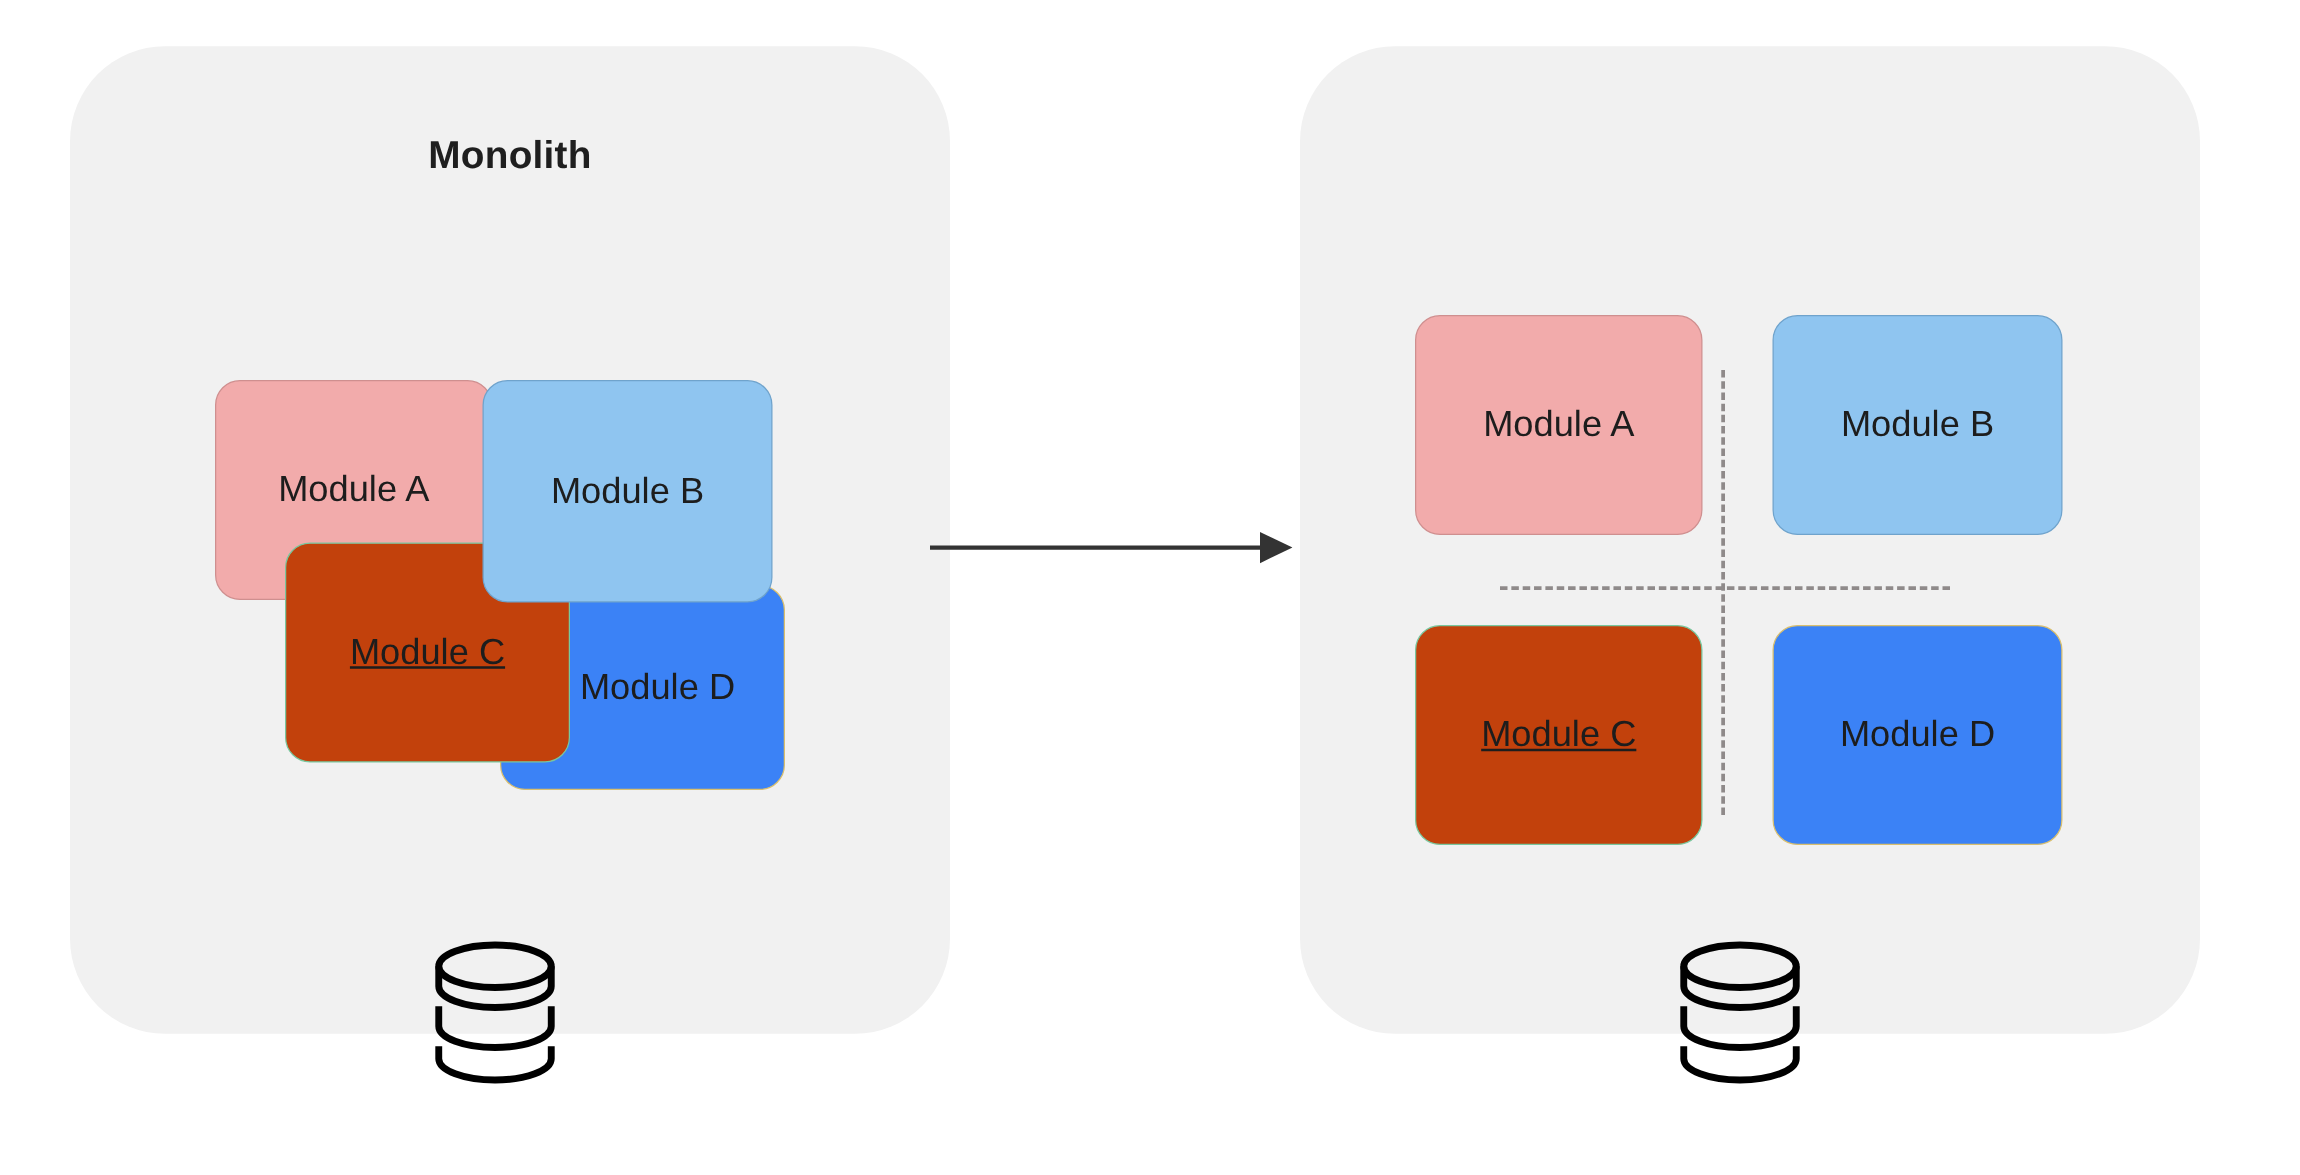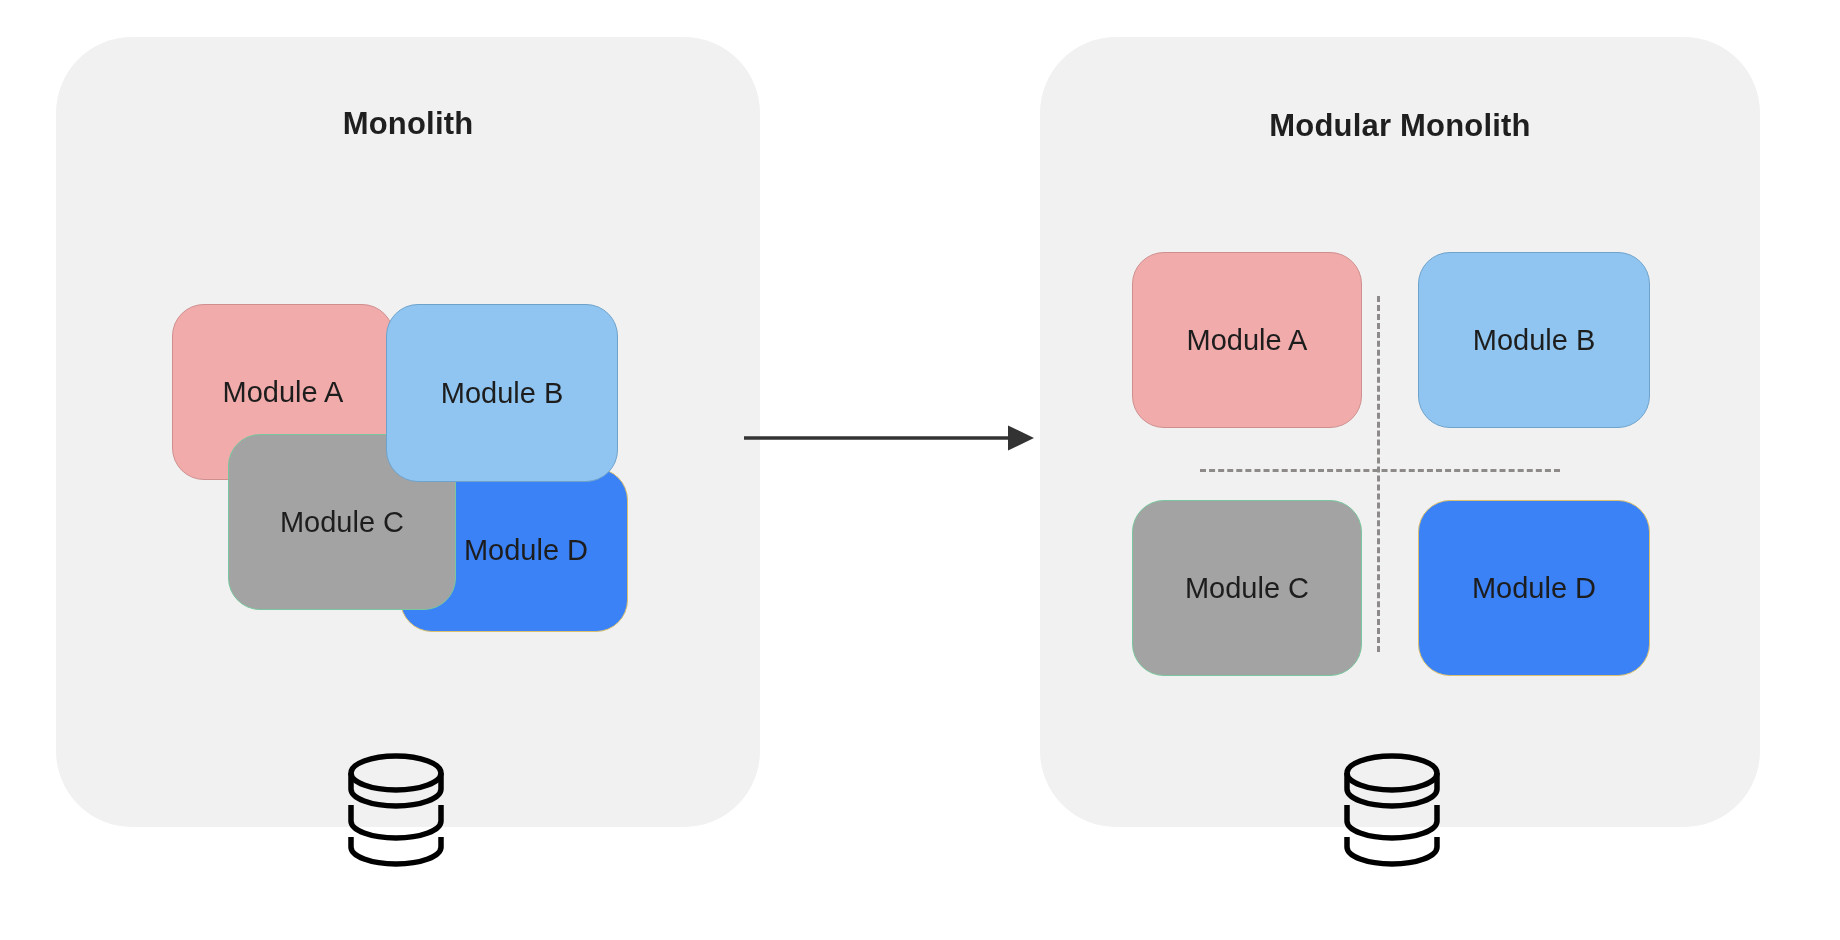--- a/index.html
+++ b/index.html
@@ -49,32 +49,32 @@
     font-weight: normal;
     line-height: 1.45;
     color: #222;
   }
   #title-monolith { top: 70px; }
   #title-modular  { top: 72px; }
 
   
   .module {
     position: absolute;
-    border-radius: 32px;
+    border-radius: 20px;
     box-sizing: border-box;
     display: flex;
     align-items: center;
     justify-content: center;
     font-size: 29px;
     color: #1d1d1d;
     white-space: nowrap;
   }
   .module.m-a { background: #f2abab; border: 1.6px solid #cf8f8f; }
   .module.m-b { background: #8fc5f0; border: 1.6px solid #6fa3cc; }
-  .module.m-c { background: #a3a3a3; border: 1.6px solid #79c79e; }
+  .module.m-c { background: #c2410c; border: 1.6px solid #79c79e; text-decoration: underline; }
   .module.m-d { background: #3b82f6; border: 1.6px solid #d9bf6e; }
 
   
   #mono-a { left: 172px; top: 304px; width: 222px; height: 176px; z-index: 1; }
   #mono-b { left: 386px; top: 304px; width: 232px; height: 178px; z-index: 3; }
   #mono-c { left: 228px; top: 434px; width: 228px; height: 176px; z-index: 2; }
   #mono-d { left: 400px; top: 468px; width: 228px; height: 164px; z-index: 0; }
   #mono-b > span { position: relative; left: 0px; }
   #mono-d > span { position: relative; left: 12px; }
 
@@ -149,21 +149,20 @@
     </g>
   </svg>
 
   <svg id="arrow-transform" viewBox="0 0 290 52">
     <line x1="0" y1="26" x2="266" y2="26" stroke="#333333" stroke-width="3.4"></line>
     <polygon points="264,13.5 290,26 264,38.5" fill="#333333"></polygon>
   </svg>
 
   <div class="panel" id="panel-modular">
     <div class="panel-title" id="title-modular">
-      <span class="t-main">Modular Monolith</span>
     </div>
   </div>
 
   <div class="dash-v"></div>
   <div class="dash-h"></div>
 
   <div class="module m-a" id="mod-a">
     <span>Module A</span>
   </div>
   <div class="module m-b" id="mod-b">

